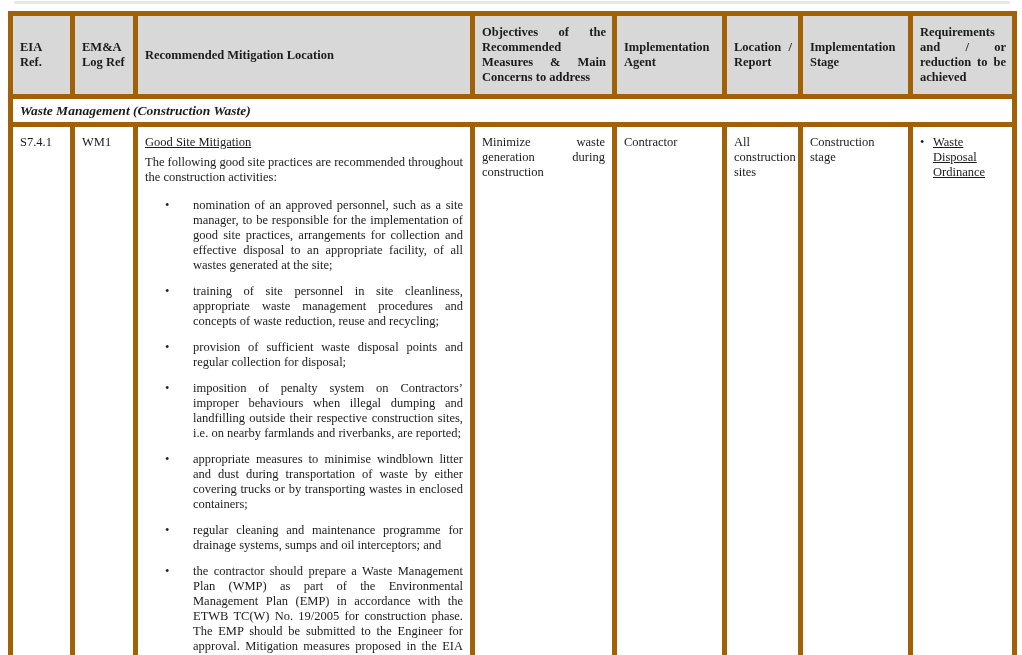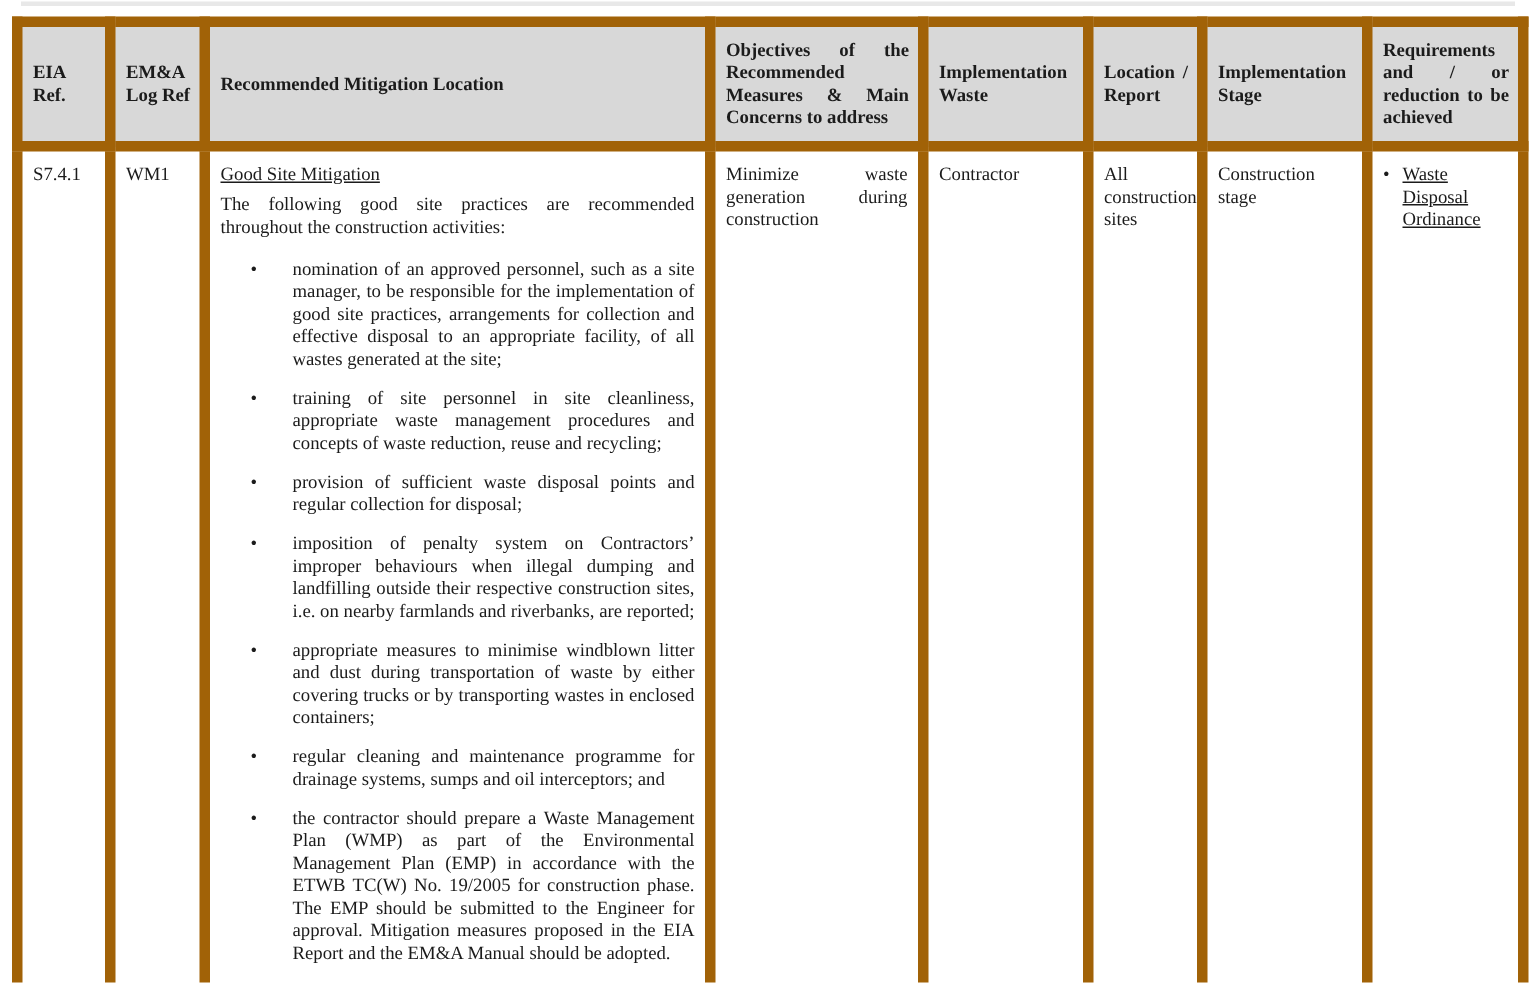--- a/index.html
+++ b/index.html
@@ -31,21 +31,21 @@
   table.emt {
     position: absolute;
     left: 8px;
     top: 11px;
     width: 1004px;
     border-collapse: collapse;
     table-layout: fixed;
     border: 2px solid #1f1f1f;
   }
   table.emt th, table.emt td {
-    border: 7px solid #a16207;
+    border: 5px solid #a16207;
     vertical-align: top;
     box-sizing: border-box;
   }
   
   col.c1 { width: 62px; }
   col.c2 { width: 63px; }
   col.c3 { width: 337px; }
   col.c4 { width: 142px; }
   col.c5 { width: 110px; }
   col.c6 { width: 76px; }
@@ -140,26 +140,29 @@
         <col class="c7">
         <col class="c8">
     </colgroup>
 
     <tbody>
         <tr class="header-row">
       <th>EIA Ref.</th>
       <th>EM&amp;A Log Ref</th>
       <th>Recommended Mitigation Location</th>
       <th class="justify">Objectives of the Recommended Measures &amp; Main Concerns to address</th>
-      <th>Implementation Waste</th>
+      <th>Implementation Agent</th>
       <th class="justify">Location / Report</th>
       <th>Implementation Stage</th>
       <th class="justify">Requirements and / or reduction to be achieved</th>
     </tr>
 
+    <tr class="section-row">
+      <td colspan="8">Waste Management (Construction Waste)</td>
+    </tr>
 
     <tr class="data-row">
       <td>S7.4.1</td>
       <td>WM1</td>
       <td>
         <p class="measure-heading">Good Site Mitigation</p>
         <p class="measure-intro">The following good site practices are recommended throughout the construction activities:</p>
         <ul class="measure-bullets">
           <li>nomination of an approved personnel, such as a site manager, to be responsible for the implementation of good site practices, arrangements for collection and effective disposal to an appropriate facility, of all wastes generated at the site;</li>
           <li>training of site personnel in site cleanliness, appropriate waste management procedures and concepts of waste reduction, reuse and recycling;</li>

